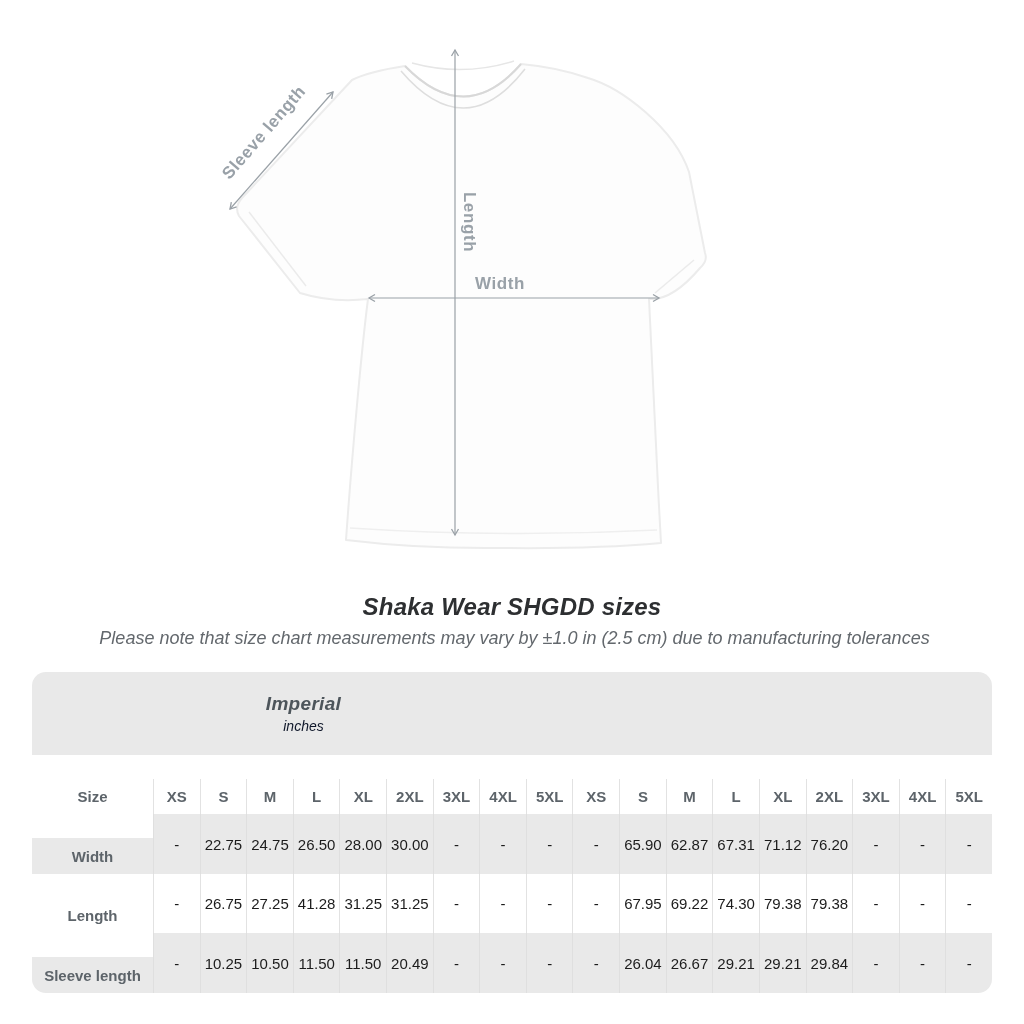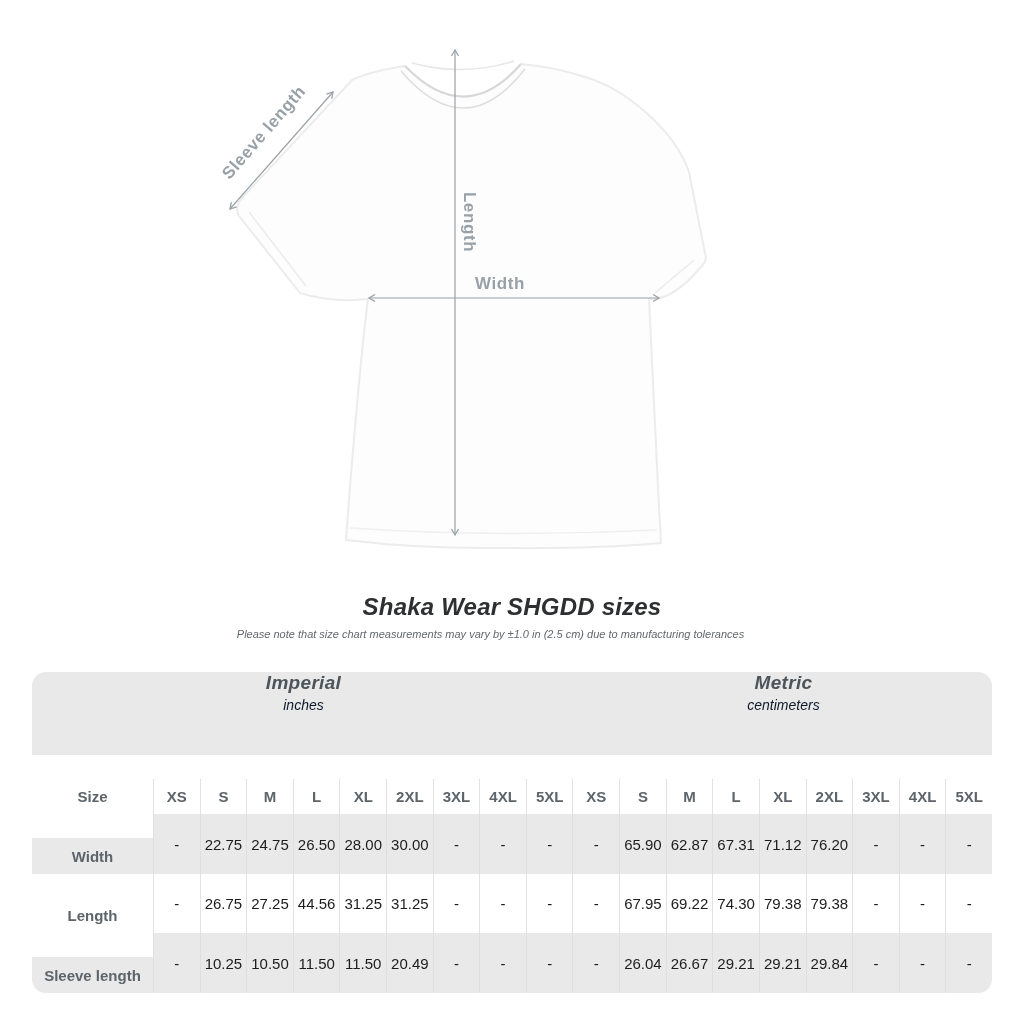--- a/index.html
+++ b/index.html
@@ -14,29 +14,29 @@
     font-family:"Liberation Sans","DejaVu Sans",sans-serif;
     font-weight:bold;font-size:17px;letter-spacing:0.6px;fill:#99a1a8;
   }
   
   .page-title{
     position:absolute;left:0;top:593px;width:1024px;text-align:center;
     font-size:24px;font-weight:bold;color:#2d2f31;letter-spacing:0.2px;font-style:italic;
   }
   .page-subtitle{
     position:absolute;left:0;top:628px;width:981px;text-align:center;
-    font-size:11px;font-style:italic;color:#63686d;
+    font-size:18px;font-style:italic;color:#63686d;padding-left:24px;
   }
   
   .size-table{
     position:absolute;left:32px;top:672px;width:960px;height:321px;
     border-radius:14px;overflow:hidden;background:#ffffff;
   }
   .unit-row{display:flex;height:83px;background:#e9e9e9;}
-  .unit-cell{display:flex;flex-direction:column;align-items:center;justify-content:flex-start;gap:3px;}
+  .unit-cell{display:flex;flex-direction:column;align-items:center;justify-content:center;gap:3px;}
   .unit-cell.imperial{width:56.56%;}
   .unit-cell.metric{flex:1;}
   .unit-label{font-size:19px;font-weight:bold;font-style:italic;color:#4d555b;letter-spacing:0.3px;}
   .unit-sub{font-size:14px;font-style:italic;color:#0f172a;}
   .grid{
     display:grid;
     grid-template-columns:121px repeat(18,1fr);
     grid-template-rows:59px 60px 59px 60px;
   }
   .c{
@@ -102,24 +102,20 @@
 
   <div class="page-title">Shaka Wear SHGDD sizes</div>
   <div class="page-subtitle">Please note that size chart measurements may vary by ±1.0 in (2.5 cm) due to manufacturing tolerances</div>
 
   <div class="size-table">
     <div class="unit-row">
       <div class="unit-cell imperial">
         <div class="unit-label">Imperial</div>
         <div class="unit-sub">inches</div>
       </div>
-      <div class="unit-cell metric">
-        <div class="unit-label">Metric</div>
-        <div class="unit-sub">centimeters</div>
-      </div>
     </div>
     <div class="grid">
         <div class="c head label-col">Size</div>
         <div class="c head">XS</div>
         <div class="c head">S</div>
         <div class="c head">M</div>
         <div class="c head">L</div>
         <div class="c head">XL</div>
         <div class="c head">2XL</div>
         <div class="c head">3XL</div>
@@ -150,21 +146,21 @@
         <div class="c shade">67.31</div>
         <div class="c shade">71.12</div>
         <div class="c shade">76.20</div>
         <div class="c shade">-</div>
         <div class="c shade">-</div>
         <div class="c shade">-</div>
         <div class="c head label-col ">Length</div>
         <div class="c ">-</div>
         <div class="c ">26.75</div>
         <div class="c ">27.25</div>
-        <div class="c ">44.56</div>
+        <div class="c ">41.28</div>
         <div class="c ">31.25</div>
         <div class="c ">31.25</div>
         <div class="c ">-</div>
         <div class="c ">-</div>
         <div class="c ">-</div>
         <div class="c ">-</div>
         <div class="c ">67.95</div>
         <div class="c ">69.22</div>
         <div class="c ">74.30</div>
         <div class="c ">79.38</div>

